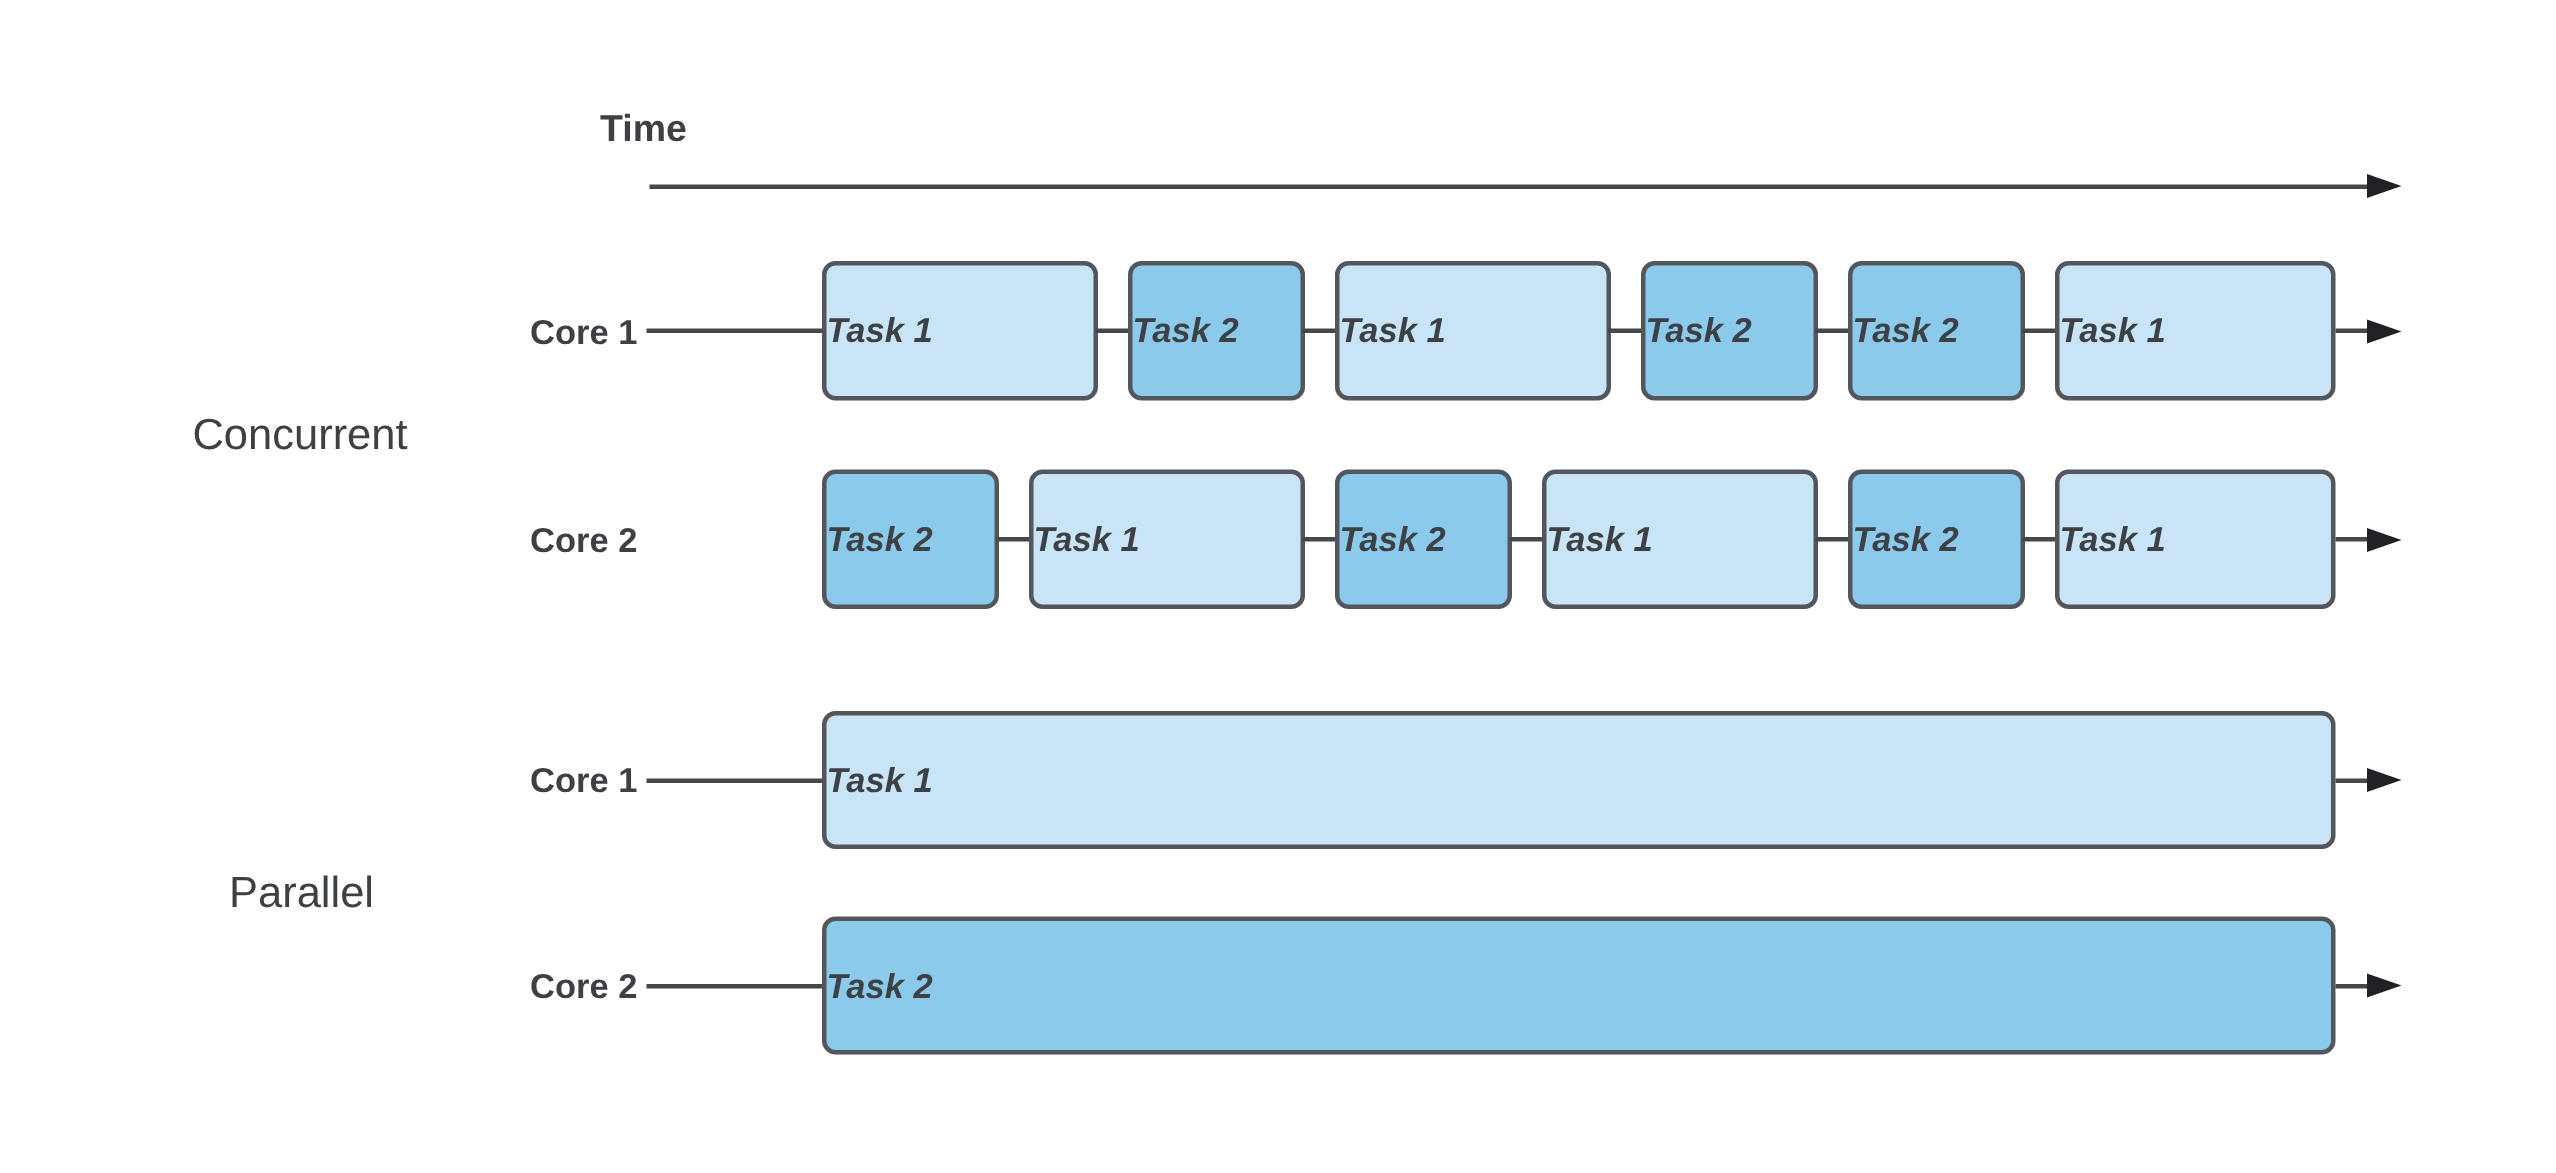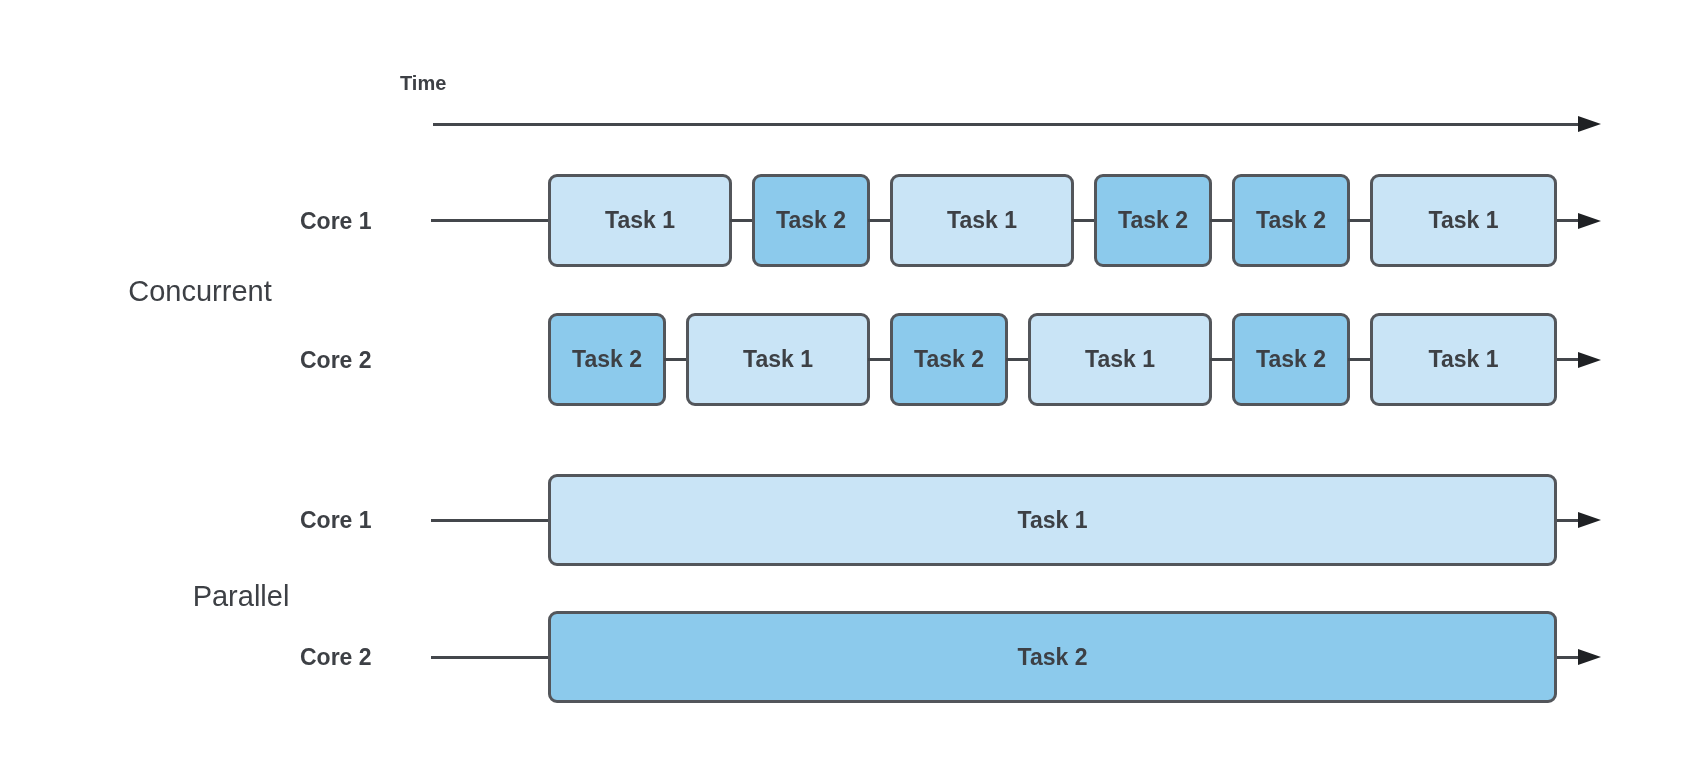--- a/index.html
+++ b/index.html
@@ -20,31 +20,31 @@
     transform: translate(-50%, -50%);
     font-size: 29px;
     font-weight: normal;
     color: var(--text);
     white-space: nowrap;
   }
   .time-label {
     position: absolute;
     left: 400px;
     top: 72px;
-    font-size: 20px;
+    font-size: 25px;
     font-weight: bold;
     color: var(--text);
   }
   .core-label {
     position: absolute;
     left: 300px;
     width: 125px;
     height: 32px;
     line-height: 32px;
-    text-align: left;
+    text-align: right;
     font-size: 23px;
     font-weight: bold;
     color: var(--text);
     white-space: nowrap;
   }
   .hline {
     position: absolute;
     height: 3px;
     background: var(--line);
   }
@@ -56,42 +56,43 @@
     border-bottom: 8px solid transparent;
     border-left: 23px solid var(--arrow);
   }
   .task-box {
     position: absolute;
     box-sizing: border-box;
     border: 3px solid var(--border);
     border-radius: 9px;
     display: flex;
     align-items: center;
-    justify-content: center;
+    justify-content: flex-start;
+    font-style: italic;
   }
   .task-box.light { background: var(--light); }
   .task-box.dark  { background: var(--dark); }
   .task-label {
     font-size: 23px;
     font-weight: bold;
     color: var(--text);
     white-space: nowrap;
   }
 </style>
 </head>
 <body>
 
 <div id="canvas">
 
   <div class="time-label">Time</div>
   <div class="hline" id="time-line" style="left: 433px; top: 123px; width: 1145px;"></div>
   <div class="arrow-head" id="time-head" style="left: 1578px; top: 116px;"></div>
 
   <div class="section-label" id="sec-label-0" style="left: 200px; top: 291px;">Concurrent</div>
-  <div class="section-label" id="sec-label-1" style="left: 201px; top: 596px; margin-left: 40px;">Parallel</div>
+  <div class="section-label" id="sec-label-1" style="left: 201px; top: 596px;">Parallel</div>
 
   <div id="rows-root">
       <div class="core-label" style="top: 204.5px;">Core 1</div>
       <div class="hline" style="left: 431px; width: 119px; top: 219px;"></div>
       <div class="task-box light" style="left: 548px; top: 174px; width: 184px; height: 93px;">
         <span class="task-label">Task 1</span>
       </div>
       <div class="hline" style="left: 730px; width: 24px; top: 219px;"></div>
       <div class="task-box dark" style="left: 752px; top: 174px; width: 118px; height: 93px;">
         <span class="task-label">Task 2</span>

